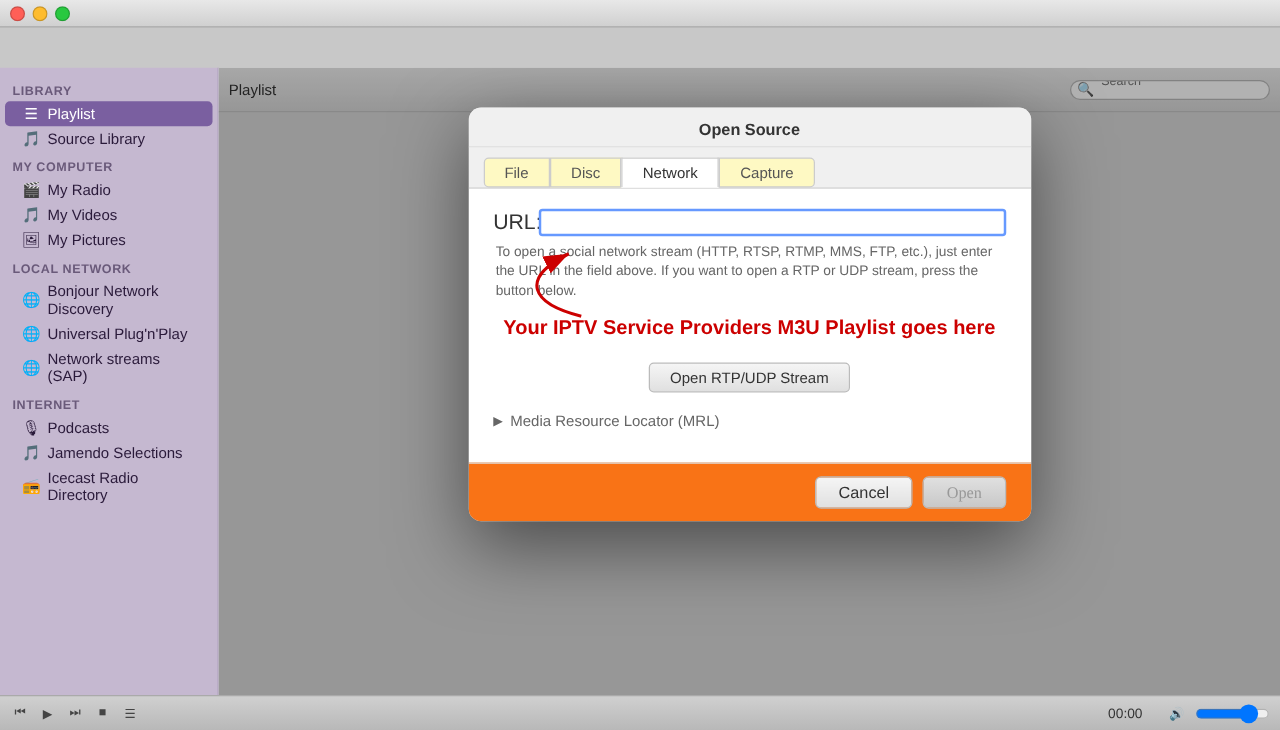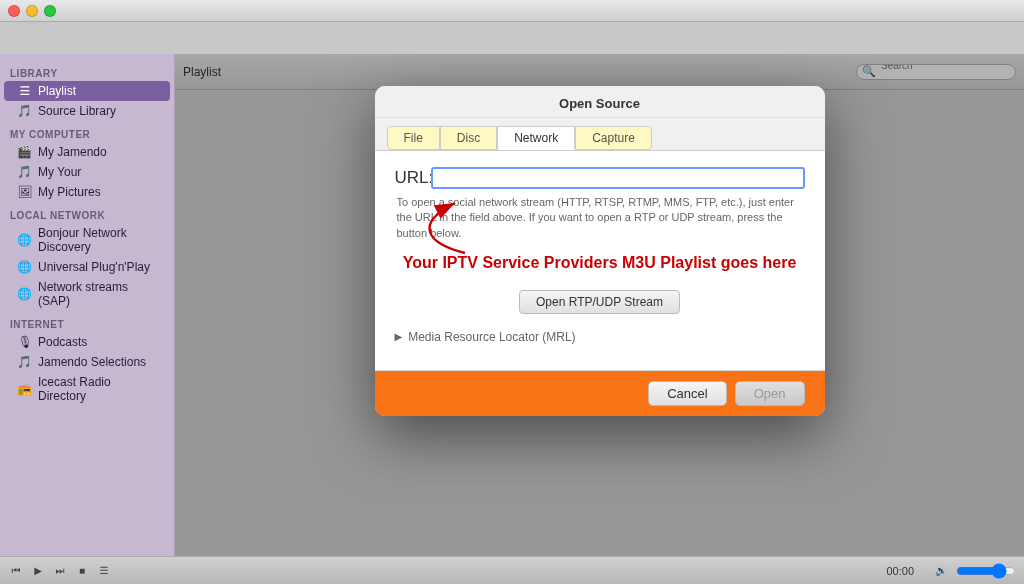--- a/index.html
+++ b/index.html
@@ -335,20 +335,21 @@
       border: 1px solid #bbb;
       cursor: pointer;
     }
     .btn-cancel {
       background: linear-gradient(to bottom, #f5f5f5, #e0e0e0);
       color: #333;
     }
     .btn-open {
       background: linear-gradient(to bottom, #e0e0e0, #c8c8c8);
       color: #999;
+      font-family: Liberation Serif, serif;
     }
   </style>
 </head>
 <body>
 
 <div class="title-bar">
   <div class="traffic-lights">
     <div class="traffic-light tl-close"></div>
     <div class="traffic-light tl-min"></div>
     <div class="traffic-light tl-max"></div>
@@ -364,25 +365,25 @@
       <span>Playlist</span>
     </div>
     <div class="sidebar-item">
       <div class="icon">🎵</div>
       <span>Source Library</span>
     </div>
 
     <div class="sidebar-section-label">MY COMPUTER</div>
     <div class="sidebar-item">
       <div class="icon">🎬</div>
-      <span>My Jamendo</span>
+      <span>My Radio</span>
     </div>
     <div class="sidebar-item">
       <div class="icon">🎵</div>
-      <span>My Your</span>
+      <span>My Videos</span>
     </div>
     <div class="sidebar-item">
       <div class="icon">🖼</div>
       <span>My Pictures</span>
     </div>
 
     <div class="sidebar-section-label">LOCAL NETWORK</div>
     <div class="sidebar-item">
       <div class="icon">🌐</div>
       <span>Bonjour Network Discovery</span>

